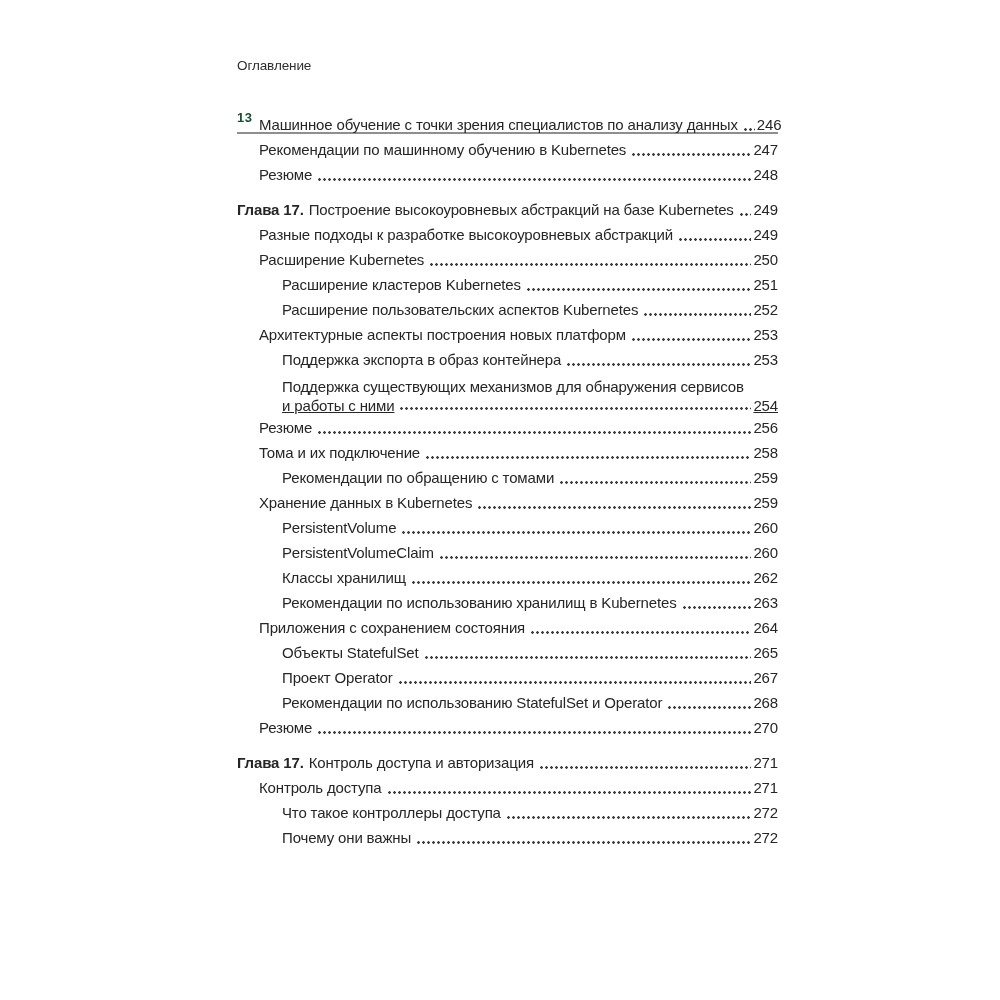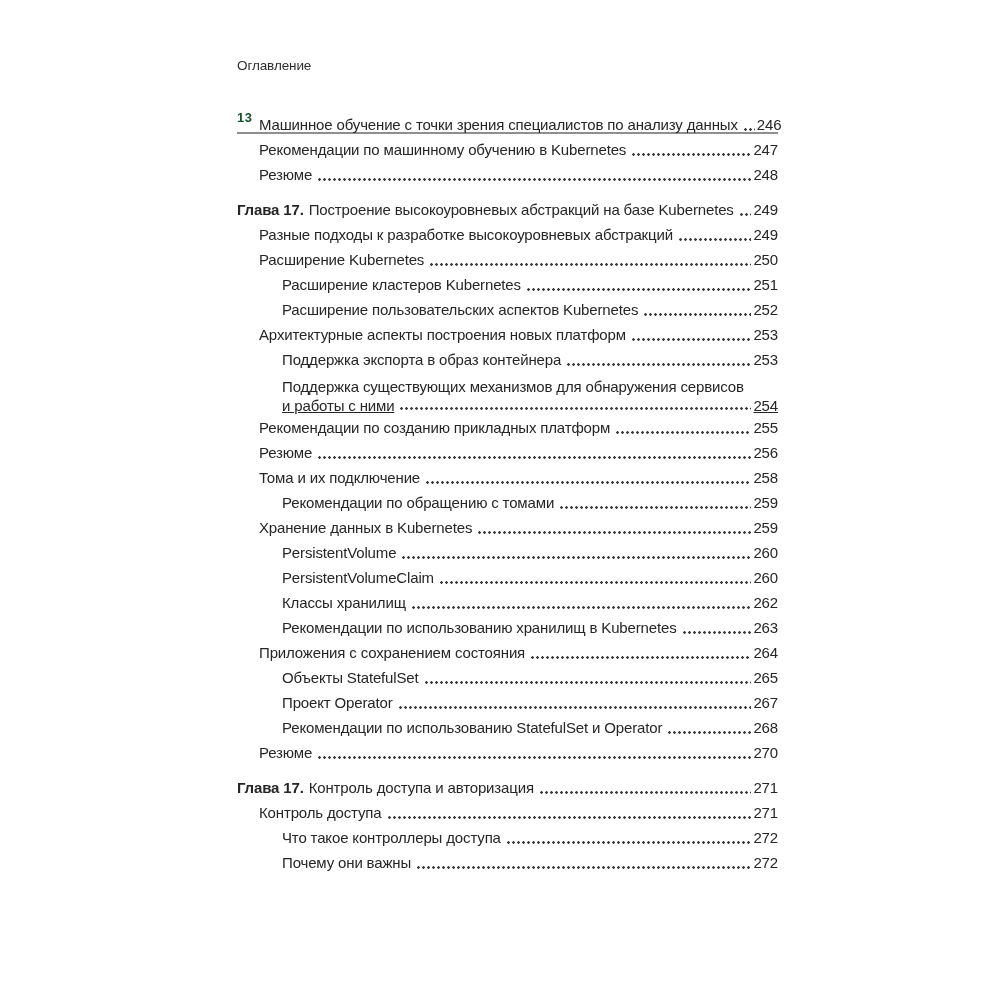--- a/index.html
+++ b/index.html
@@ -170,25 +170,20 @@
       </div>
       <div class="toc-wrap lvl2">
         <div class="wl1">Поддержка существующих механизмов для обнаружения сервисов</div>
         <div class="wl2">
           <span class="t">и работы с ними</span>
           <span class="leader"></span>
           <span class="pg">254</span>
         </div>
       </div>
       <div class="toc-row lvl1">
-        <span class="t">Рекомендации по созданию прикладных платформ</span>
-        <span class="leader"></span>
-        <span class="pg">255</span>
-      </div>
-      <div class="toc-row lvl1">
         <span class="t">Резюме</span>
         <span class="leader"></span>
         <span class="pg">256</span>
       </div>
       <div class="toc-row lvl1">
         <span class="t">Тома и их подключение</span>
         <span class="leader"></span>
         <span class="pg">258</span>
       </div>
       <div class="toc-row lvl2">

